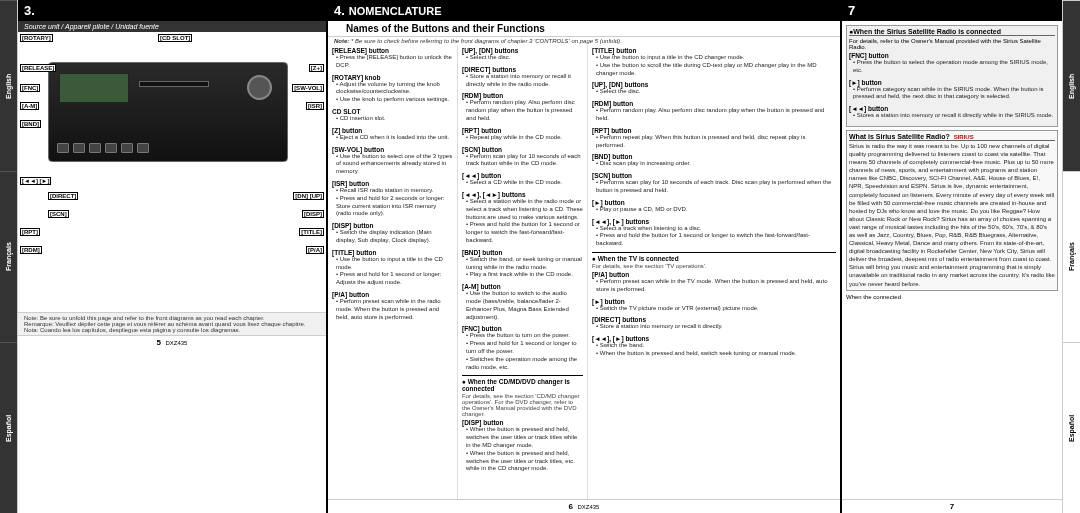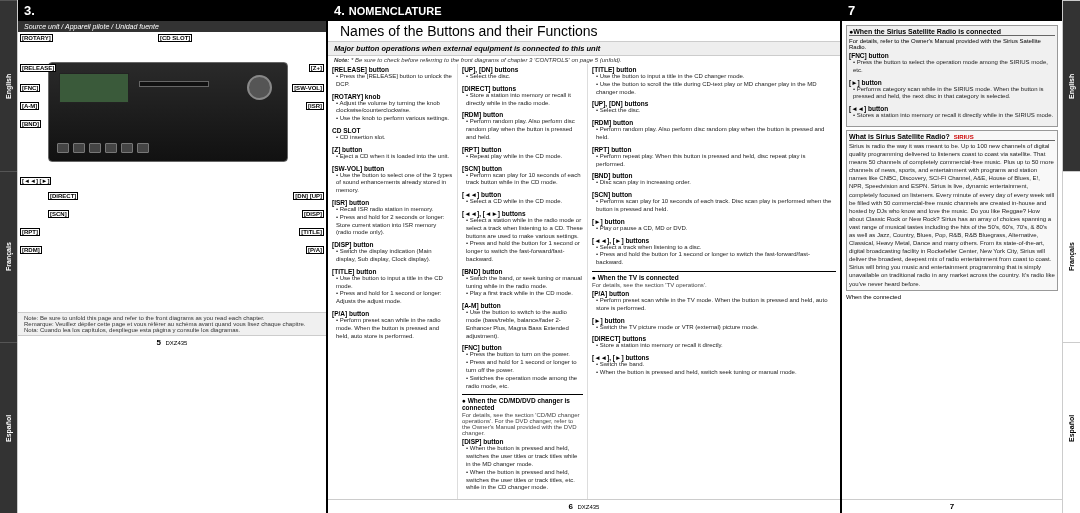--- a/index.html
+++ b/index.html
@@ -108,23 +108,23 @@
       align-items: center;
       gap: 4px;
     }
 
     .page4-header .page-num {
       font-size: 13px;
       font-weight: bold;
     }
 
     .page4-title {
-      font-size: 14px;
-      font-weight: normal;
-      padding: 2px 12px;
+      font-size: 10px;
+      font-weight: bold;
+      padding: 2px 18px;
       border-bottom: 1px solid #ccc;
     }
 
     .note-text {
       font-size: 6px;
       padding: 1px 6px;
       color: #333;
       font-style: italic;
     }
 
@@ -348,21 +348,20 @@
         <span>5</span>&nbsp;&nbsp;<span style="font-size:6px; font-weight:normal;">DXZ435</span>
       </div>
     </div>
 
     <div class="page4">
       <div class="page4-header">
         <span class="page-num">4.</span>
         <span>NOMENCLATURE</span>
       </div>
       <div class="page4-title">Names of the Buttons and their Functions</div>
-      <div style="font-size:7.5px;font-weight:bold;font-style:italic;padding:2px 6px;background:#eee;border-bottom:1px solid #ccc;">Major button operations when external equipment is connected to this unit</div>
       <div class="note-text">
         <span style="font-weight:bold;">Note:</span>
         <span>* Be sure to check before referring to the front diagrams of chapter 3 'CONTROLS' on page 5 (unfold).</span>
       </div>
 
       <div class="page4-body">
 
         <div class="col-left">
           <div class="btn-entry">
             <span class="btn-name">[RELEASE] button</span>

